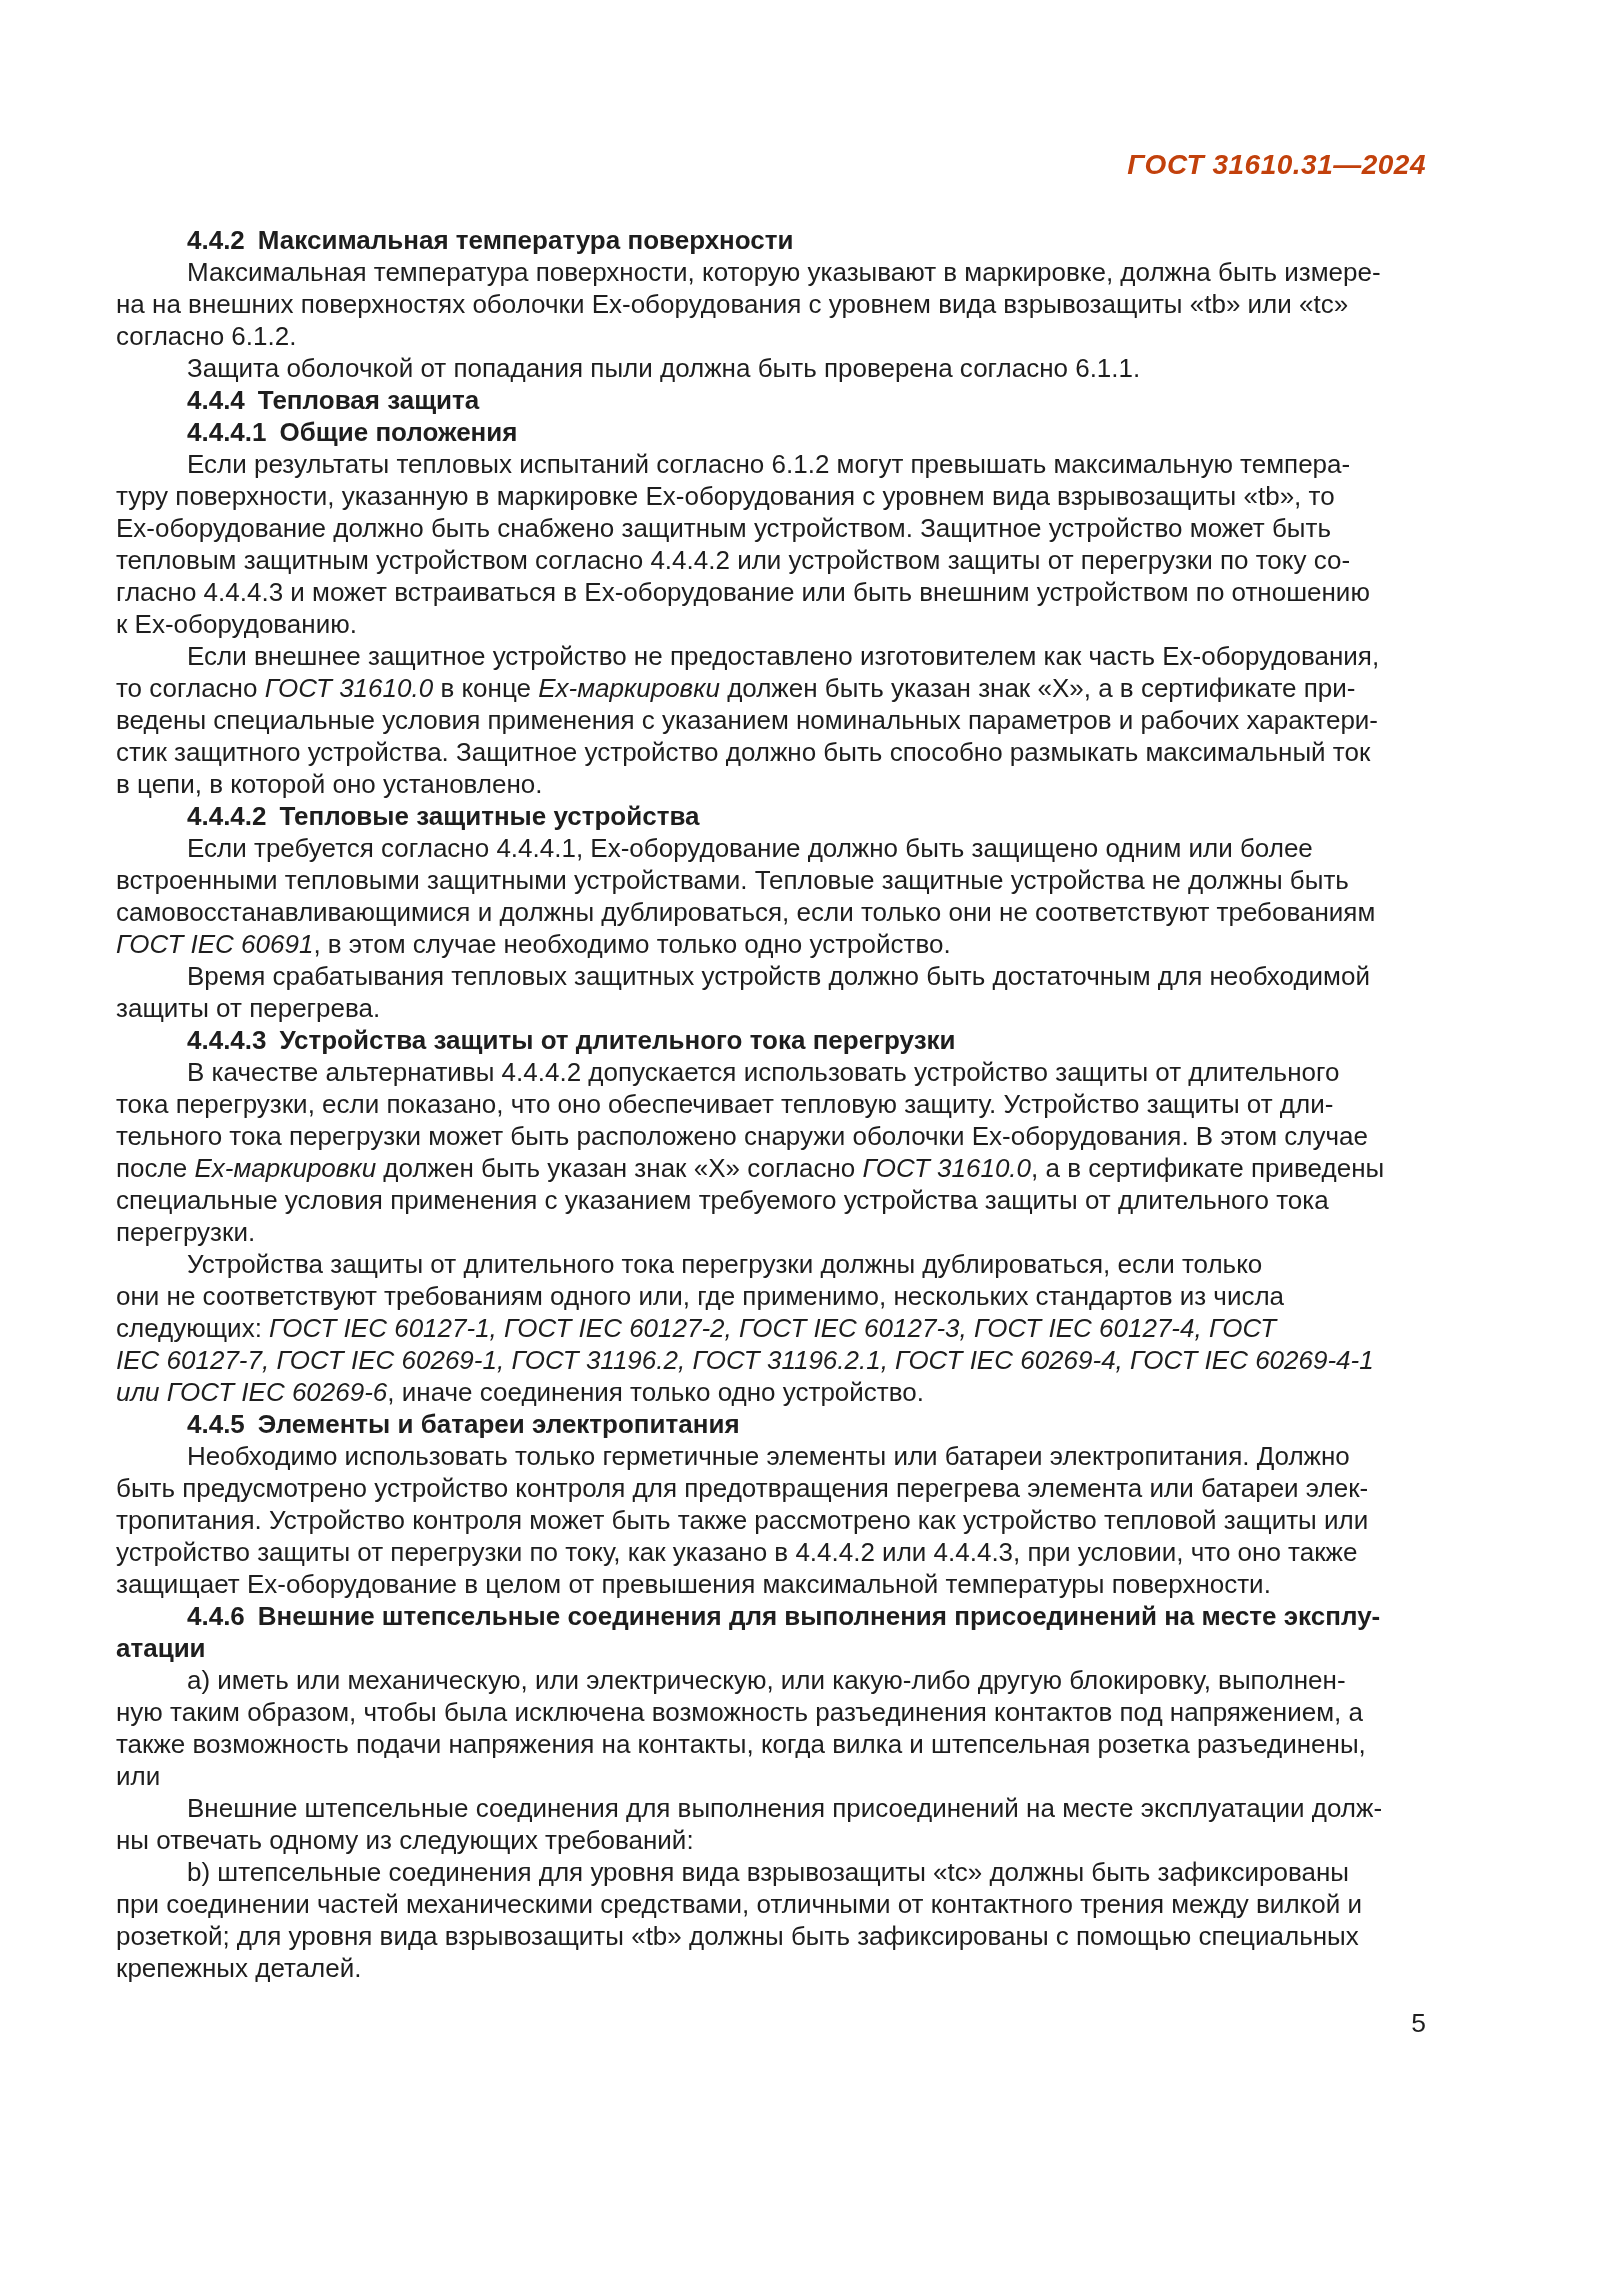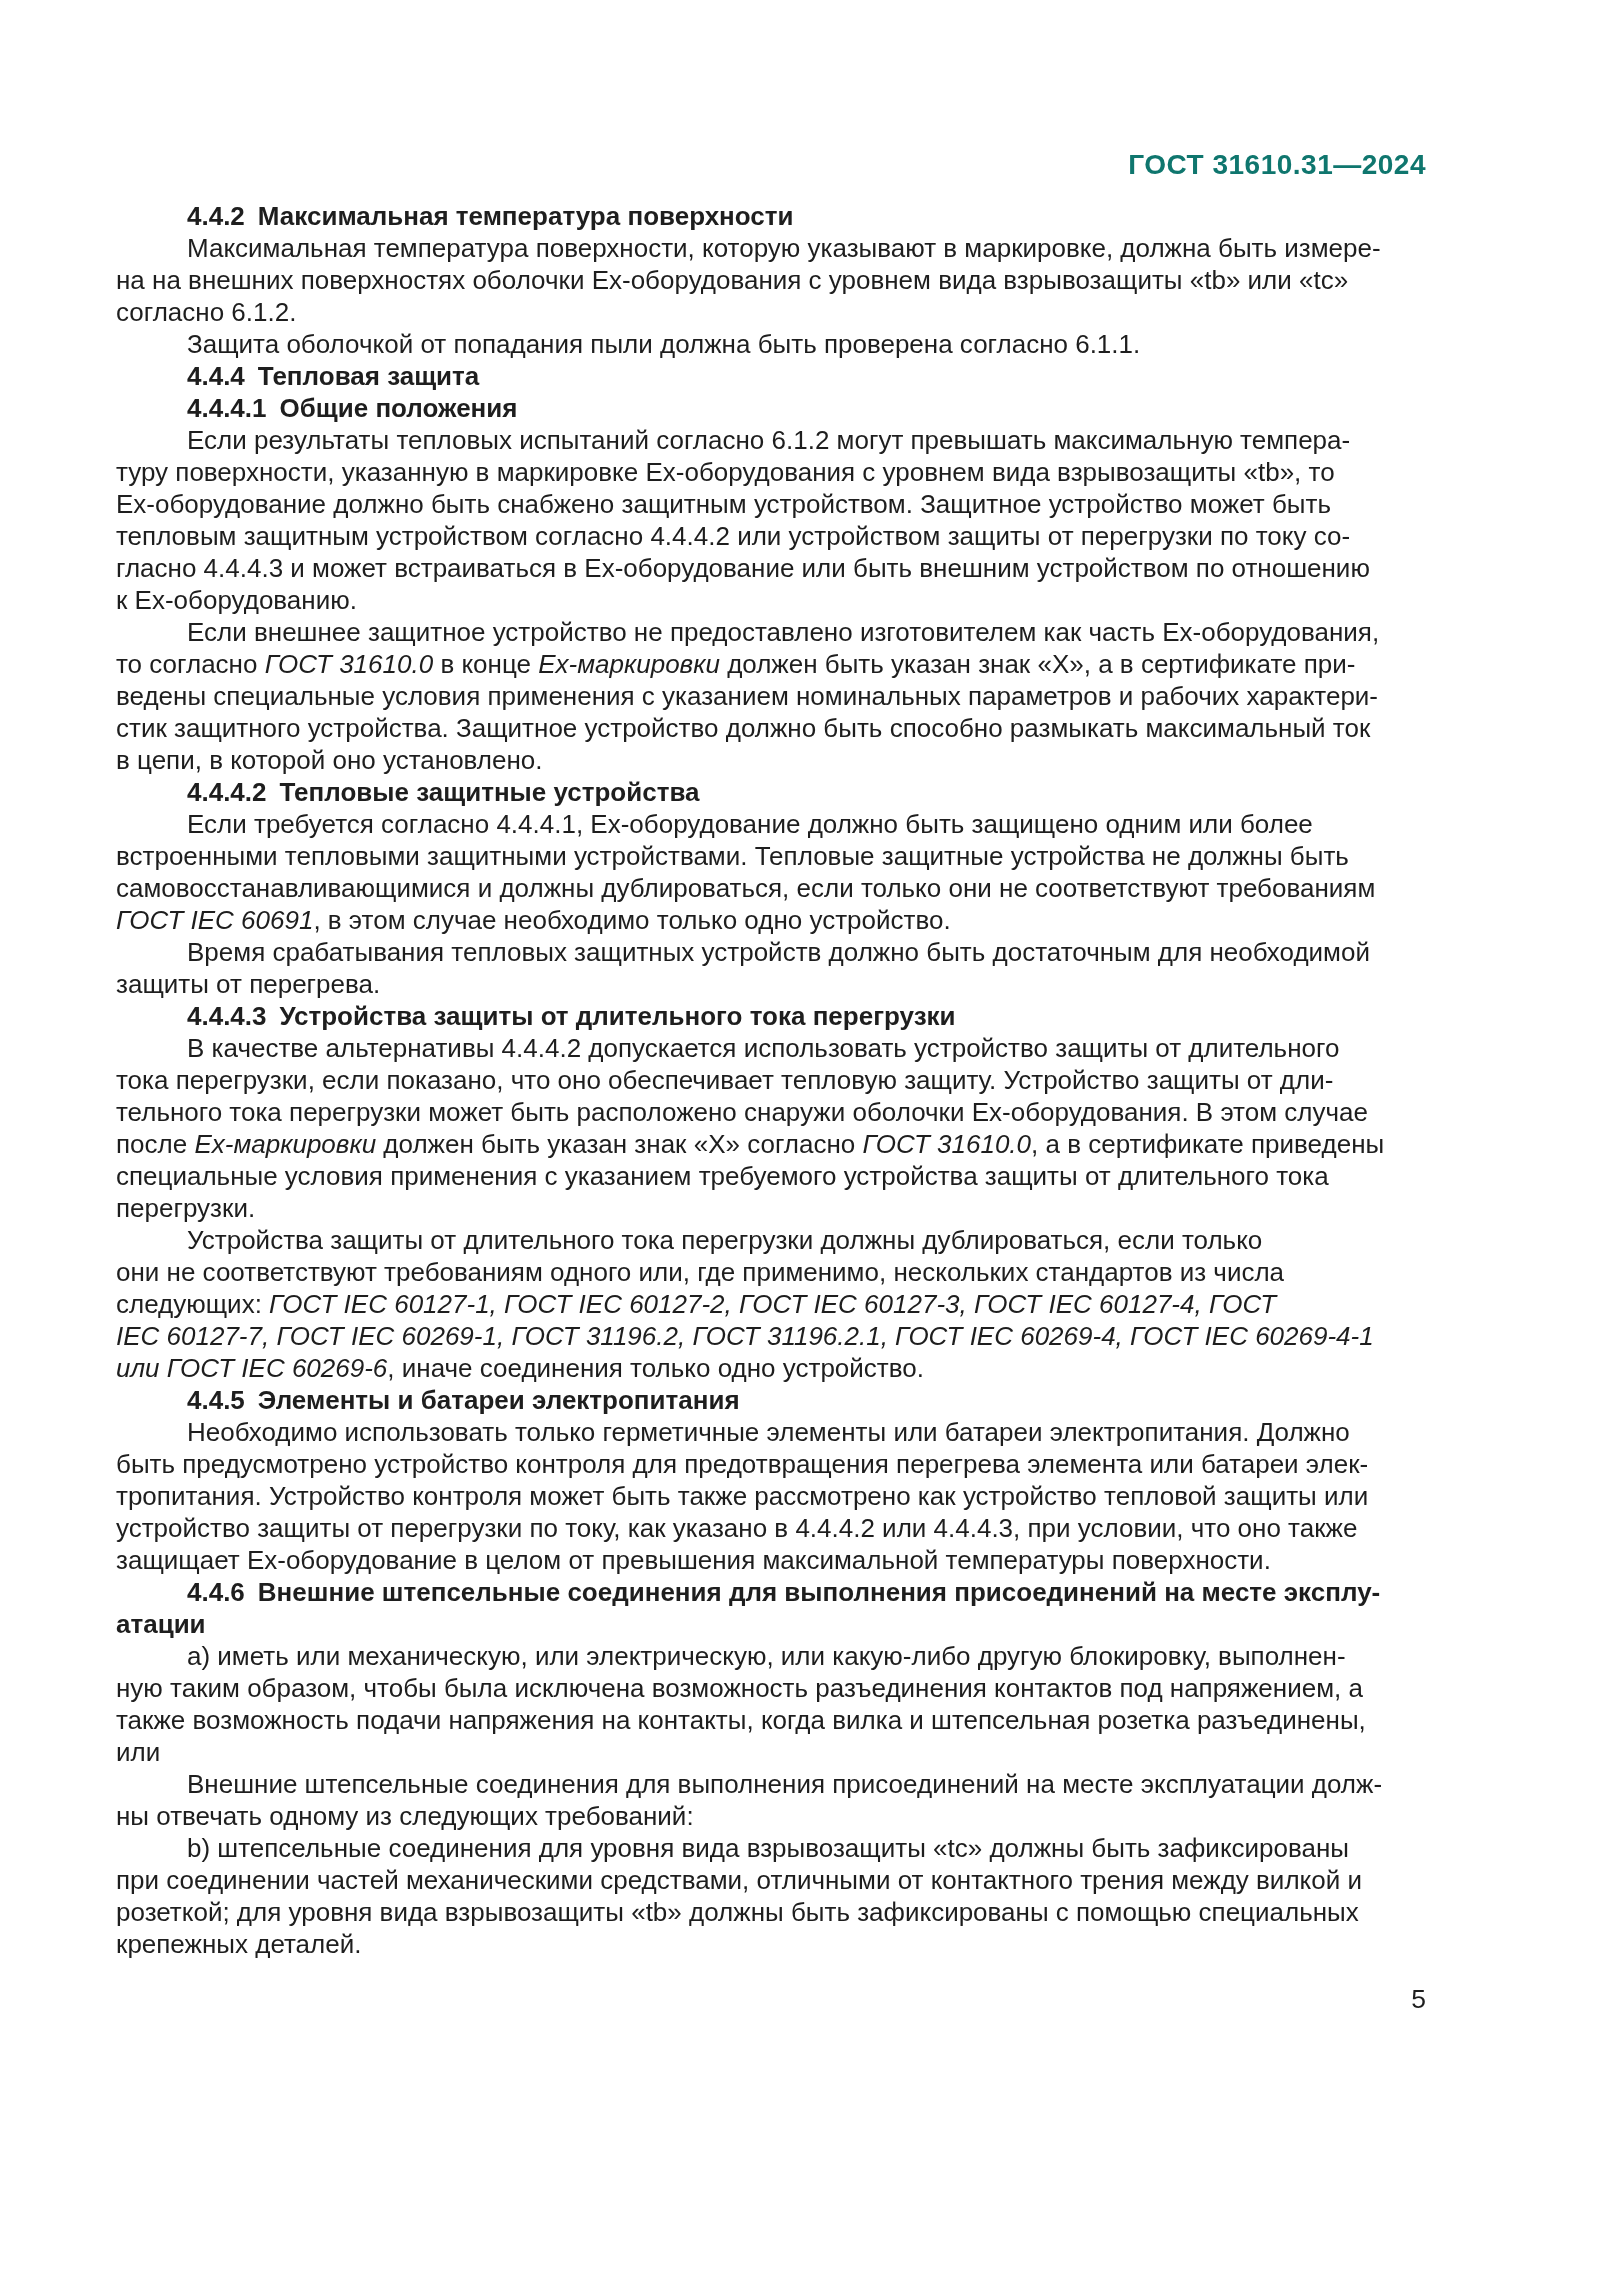--- a/index.html
+++ b/index.html
@@ -20,24 +20,25 @@
     height: 2293px;
     background: #ffffff;
   }
   .running-head {
     margin: 148px 195px 0 116px;
     text-align: right;
     font-size: 28px;
     line-height: 33px;
     font-weight: bold;
     letter-spacing: 0.5px;
-    color: #0f766e;
+    color: #c2410c;
+    font-style: italic;
   }
   .content {
-    margin: 19px 195px 0 116px; 
+    margin: 43px 195px 0 116px; 
     font-size: 26px;
     line-height: 32px;
   }
   .block {
     margin: 0;
     white-space: pre-line;      
     text-indent: 71px;          
     text-align: left;
   }
   .heading-bold  { font-weight: bold; }

